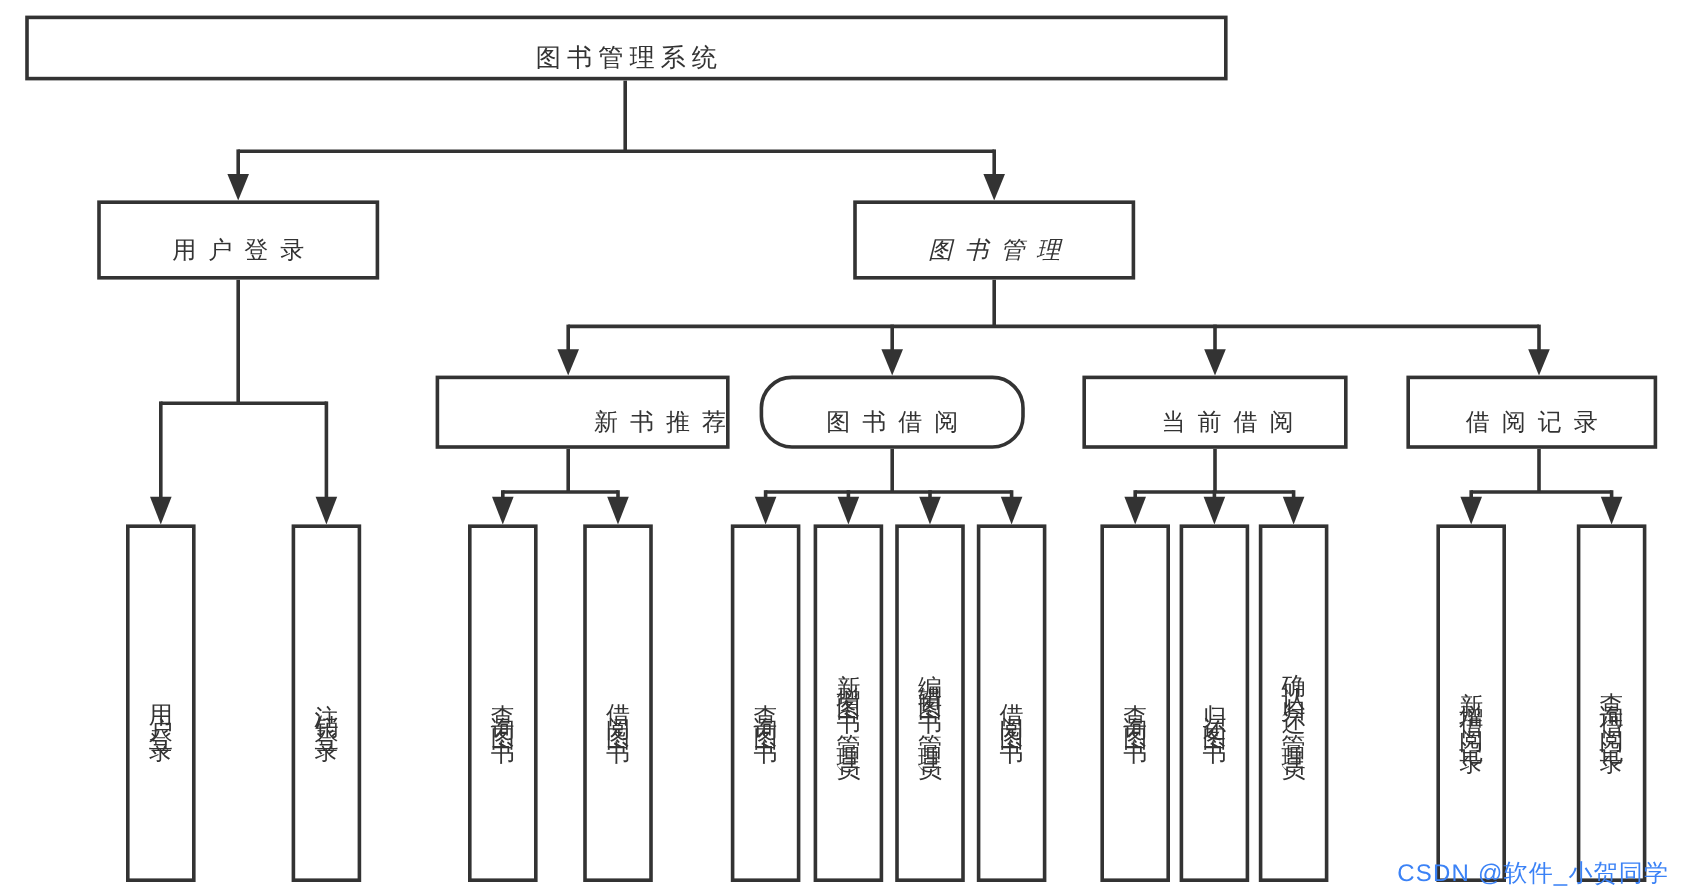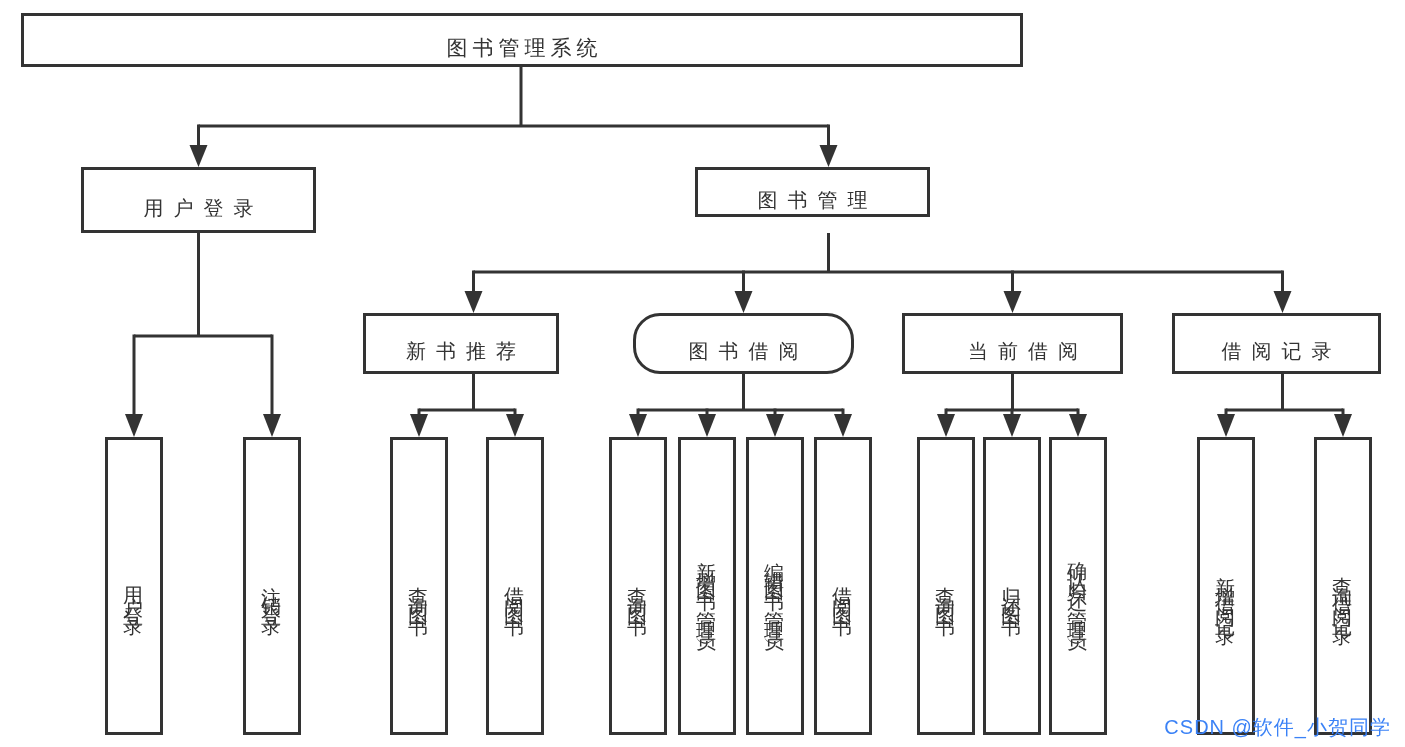--- a/index.html
+++ b/index.html
@@ -137,25 +137,25 @@
     </g>
   </svg>
 
   <div class="hbox root" style="left:21px; top:13px; width:1002px; height:54px;">
     <span>图书管理系统</span>
   </div>
 
   <div class="hbox" style="left:81px; top:167px; width:235px; height:66px;">
     <span>用户登录</span>
   </div>
-  <div class="hbox" style="left:695px; top:167px; width:235px; height:50px;">
+  <div class="hbox" style="left:711px; top:167px; width:235px; height:66px;font-style:italic;">
     <span>图书管理</span>
   </div>
 
-  <div class="hbox" style="left:363px; top:313px; width:196px; height:61px;">
+  <div class="hbox" style="left:363px; top:313px; width:245px; height:61px;justify-content:flex-end;">
     <span>新书推荐</span>
   </div>
   <div class="hbox" style="left:633px; top:313px; width:221px; height:61px;border-radius:27px;">
     <span>图书借阅</span>
   </div>
   <div class="hbox" style="left:902px; top:313px; width:221px; height:61px;padding-left:21px;">
     <span>当前借阅</span>
   </div>
   <div class="hbox" style="left:1172px; top:313px; width:209px; height:61px;">
     <span>借阅记录</span>

